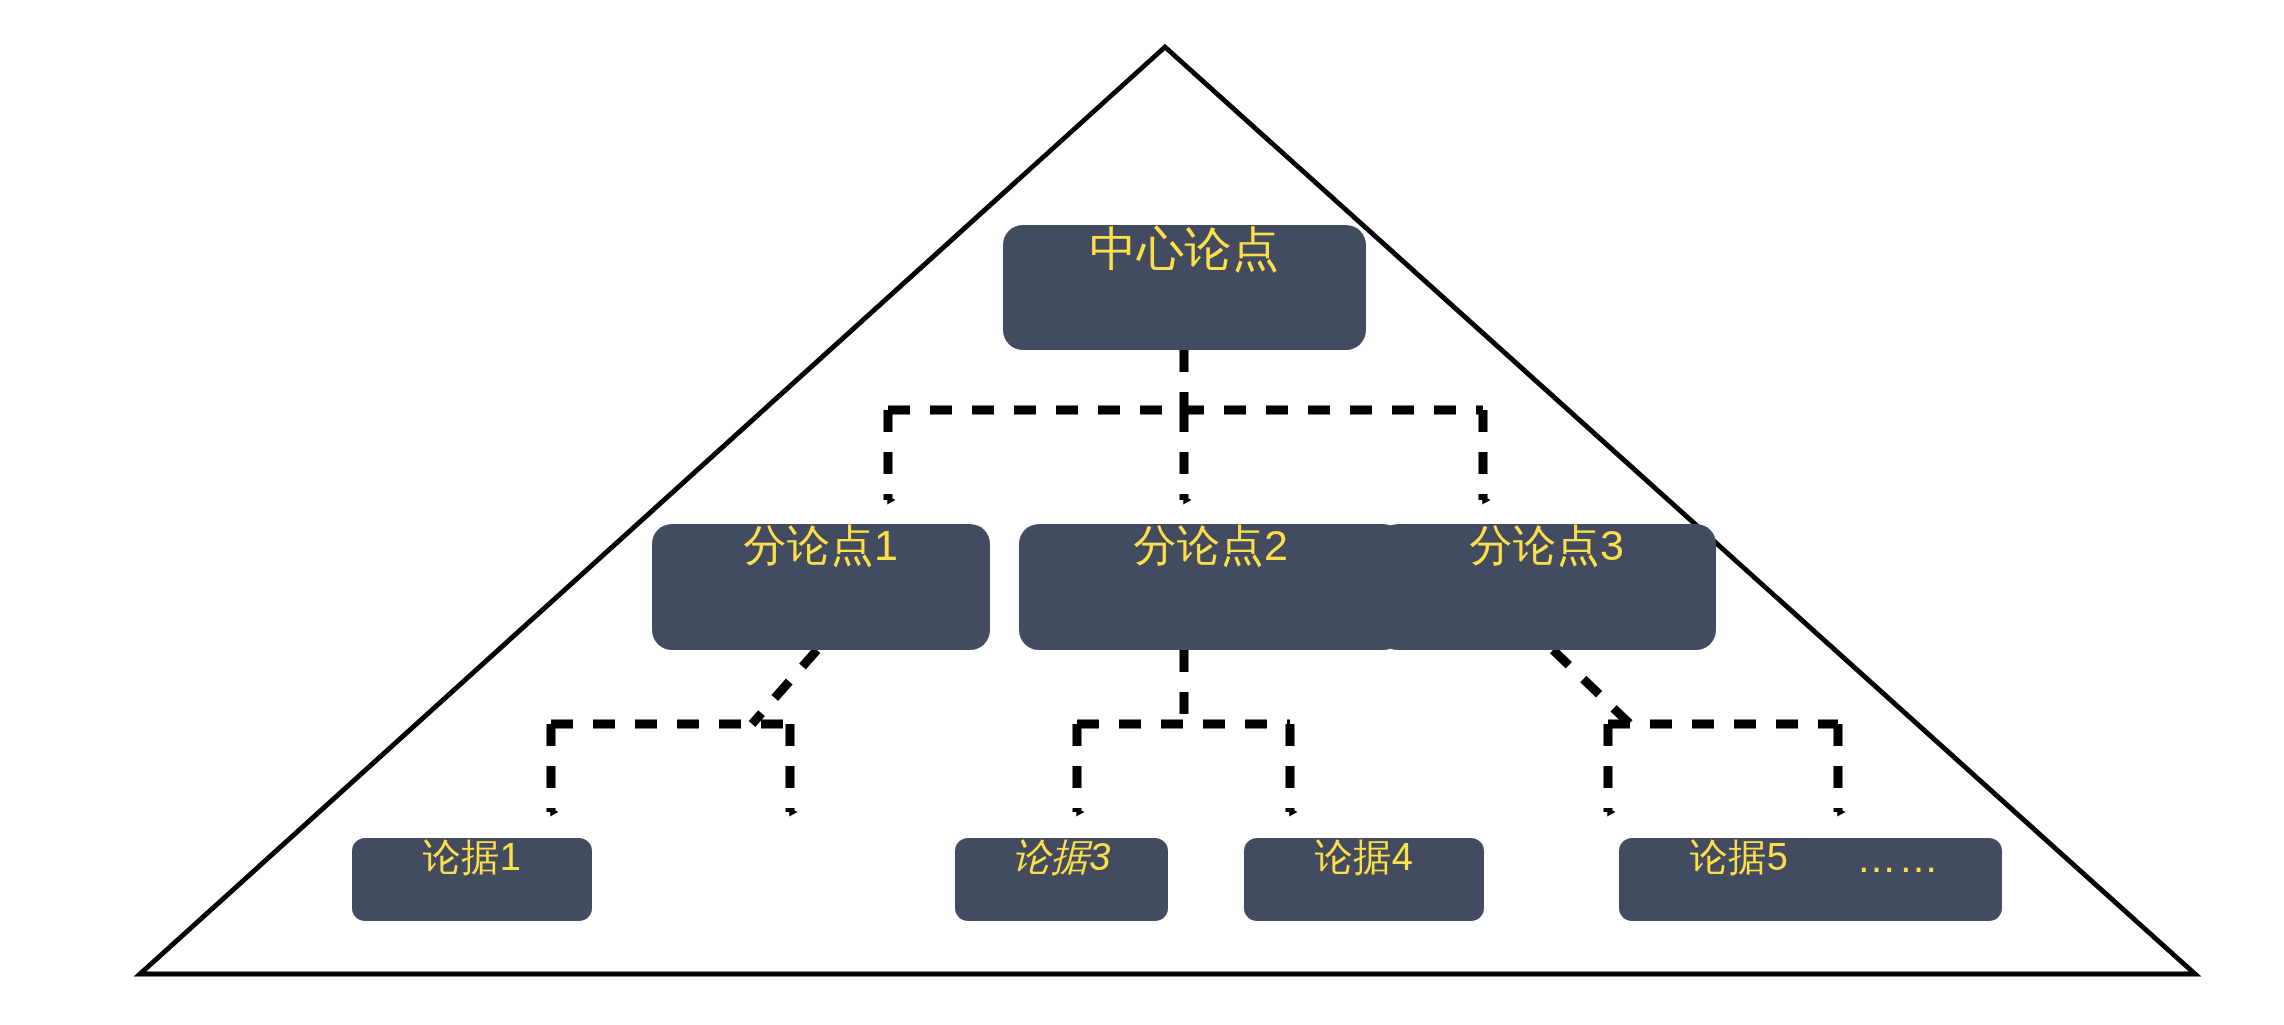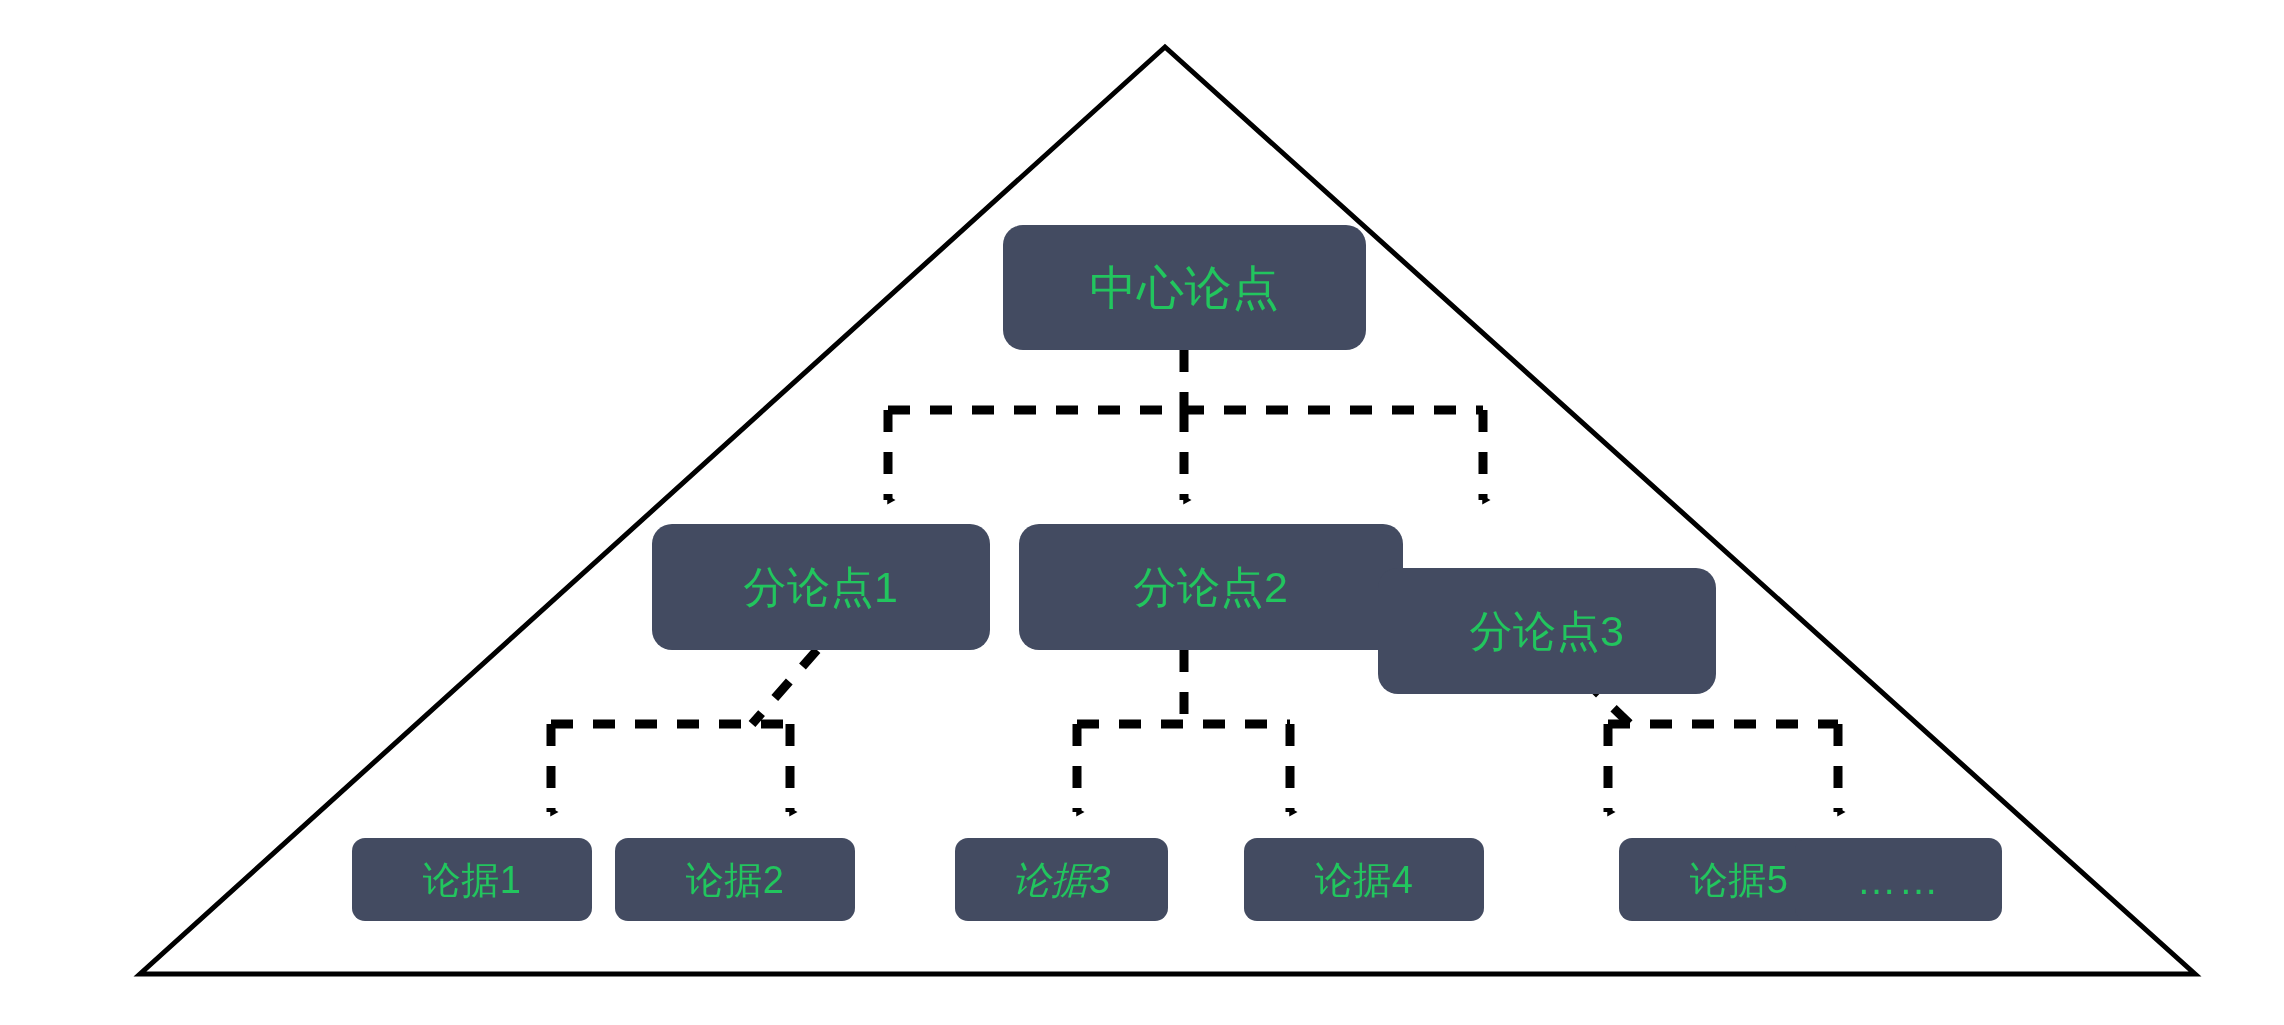--- a/index.html
+++ b/index.html
@@ -24,23 +24,23 @@
     top: 0;
     width: 2284px;
     height: 1025px;
   }
   .node {
     position: absolute;
     box-sizing: border-box;
     background: #434B61;
     border-radius: 18px;
     display: flex;
-    align-items: center;
+    align-items: flex-start;
     justify-content: center;
-    color: #22c55e;
+    color: #fde047;
     letter-spacing: 0.5px;
     white-space: nowrap;
     user-select: none;
   }
   .node-label {
     display: block;
     line-height: 1;
   }
   .node-root {
     left: 1003px;
@@ -51,21 +51,21 @@
     font-size: 47px;
   }
   .node-sub {
     top: 524px;
     height: 126px;
     border-radius: 20px;
     font-size: 43px;
   }
   .node-sub-1 { left: 652px;  width: 338px; }
   .node-sub-2 { left: 1019px; width: 384px; }
-  .node-sub-3 { left: 1378px; width: 338px; margin-top: 44px; }
+  .node-sub-3 { left: 1378px; width: 338px; }
   .node-evi {
     top: 838px;
     height: 83px;
     border-radius: 13px;
     font-size: 38px;
   }
   .node-evi-1 { left: 352px;  width: 240px; }
   .node-evi-2 { left: 615px;  width: 240px; }
   .node-evi-3 { left: 955px;  width: 213px; font-style: italic; }
   .node-evi-4 { left: 1200px; width: 240px; margin-left: 44px; }
@@ -123,23 +123,20 @@
   <div class="node node-sub node-sub-2">
     <span class="node-label">分论点2</span>
   </div>
   <div class="node node-sub node-sub-3">
     <span class="node-label">分论点3</span>
   </div>
 
   <div class="node node-evi node-evi-1">
     <span class="node-label">论据1</span>
   </div>
-  <div class="node node-evi node-evi-2">
-    <span class="node-label">论据2</span>
-  </div>
   <div class="node node-evi node-evi-3">
     <span class="node-label">论据3</span>
   </div>
   <div class="node node-evi node-evi-4">
     <span class="node-label">论据4</span>
   </div>
   <div class="node node-evi node-evi-5">
     <span class="node-label">论据5</span>
   </div>
   <div class="node node-evi node-evi-6">

